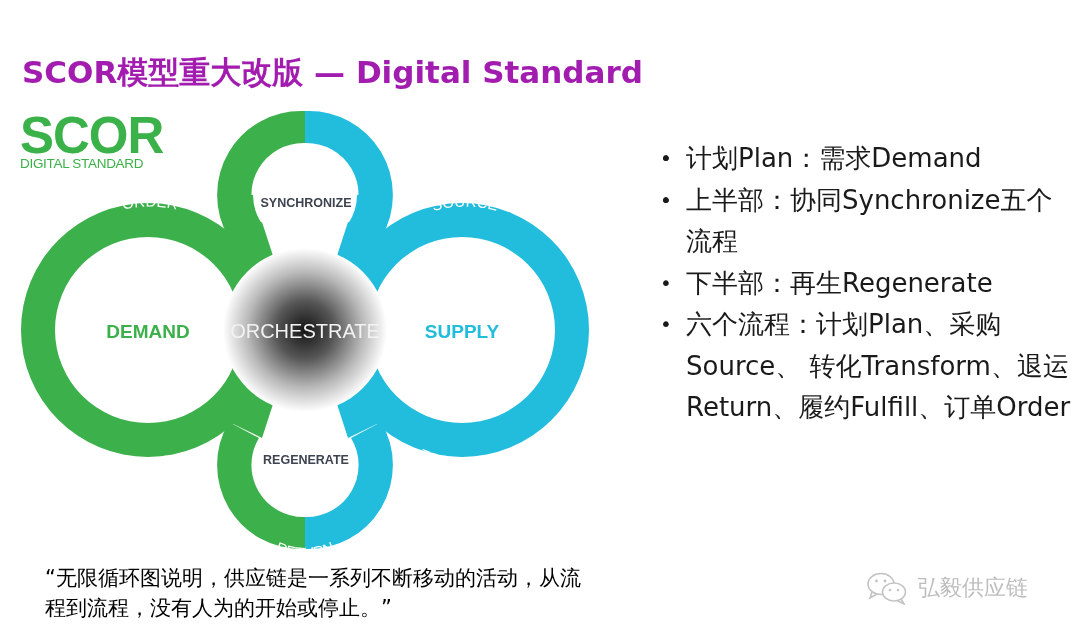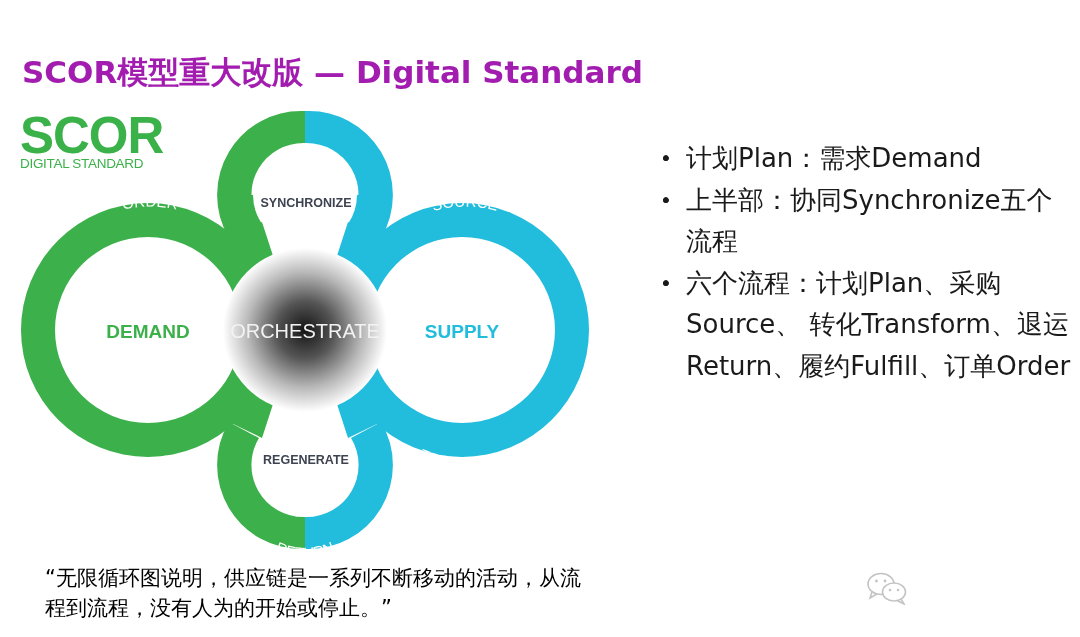--- a/index.html
+++ b/index.html
@@ -100,30 +100,31 @@
   <text font-family="Liberation Sans, sans-serif" font-size="15" fill="#ffffff">
     <textPath href="#p-return" startOffset="50%" text-anchor="middle">RETURN</textPath>
   </text>
 </svg>
 
 <ul class="bullets">
   <li><span class="dot">•</span></li>
   <li><span class="dot">•</span><span>计划Plan：需求Demand</span></li>
   <li><span class="dot">•</span></li>
   <li><span class="dot">•</span><span>上半部：协同Synchronize五个流程</span></li>
-  <li><span class="dot">•</span></li>
+  <li><span class="dot">•</span><span>下半部：再生Regenerate</span></li>
   <li><span class="dot">•</span><span>六个流程：计划Plan、采购Source、 转化Transform、退运Return、履约Fulfill、订单Order</span></li>
 </ul>
 
 <div class="quote">“无限循环图说明，供应链是一系列不断移动的活动，从流程到流程，没有人为的开始或停止。”</div>
 
 <div class="watermark">
   <svg width="44" height="34" viewBox="0 0 44 34">
     <ellipse cx="15" cy="13" rx="13" ry="10.5" fill="none" stroke="#c4c4c4" stroke-width="1.6"></ellipse>
     <path d="M6 21 L4 27 L11 23" fill="none" stroke="#c4c4c4" stroke-width="1.6"></path>
     <circle cx="10.5" cy="10" r="1.4" fill="#c4c4c4"></circle>
     <circle cx="19" cy="10" r="1.4" fill="#c4c4c4"></circle>
     <ellipse cx="28" cy="21" rx="11.5" ry="9" fill="#fff" stroke="#c4c4c4" stroke-width="1.6"></ellipse>
     <path d="M35 28 L38 33 L31 29.5" fill="none" stroke="#c4c4c4" stroke-width="1.6"></path>
     <circle cx="24" cy="19" r="1.3" fill="#c4c4c4"></circle>
     <circle cx="32" cy="19" r="1.3" fill="#c4c4c4"></circle>
   </svg>
+  <span>弘毅供应链</span>
 </div>
 
 </body></html>

